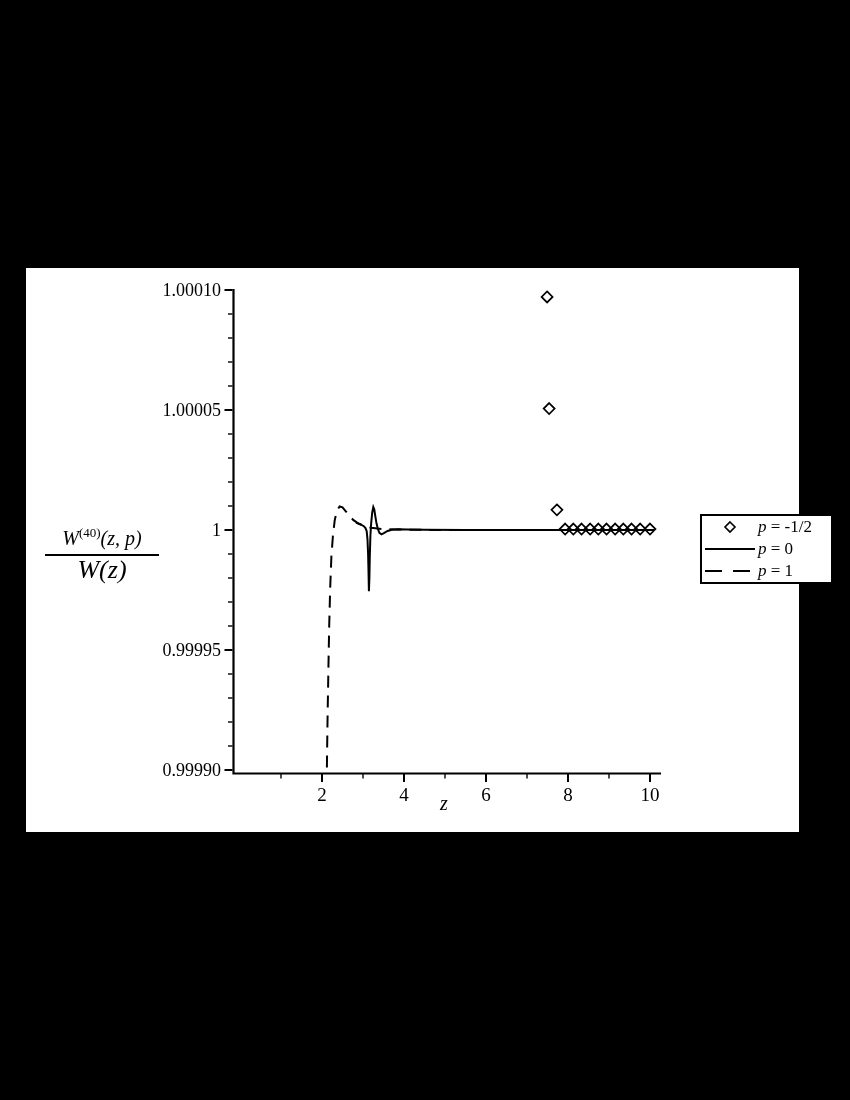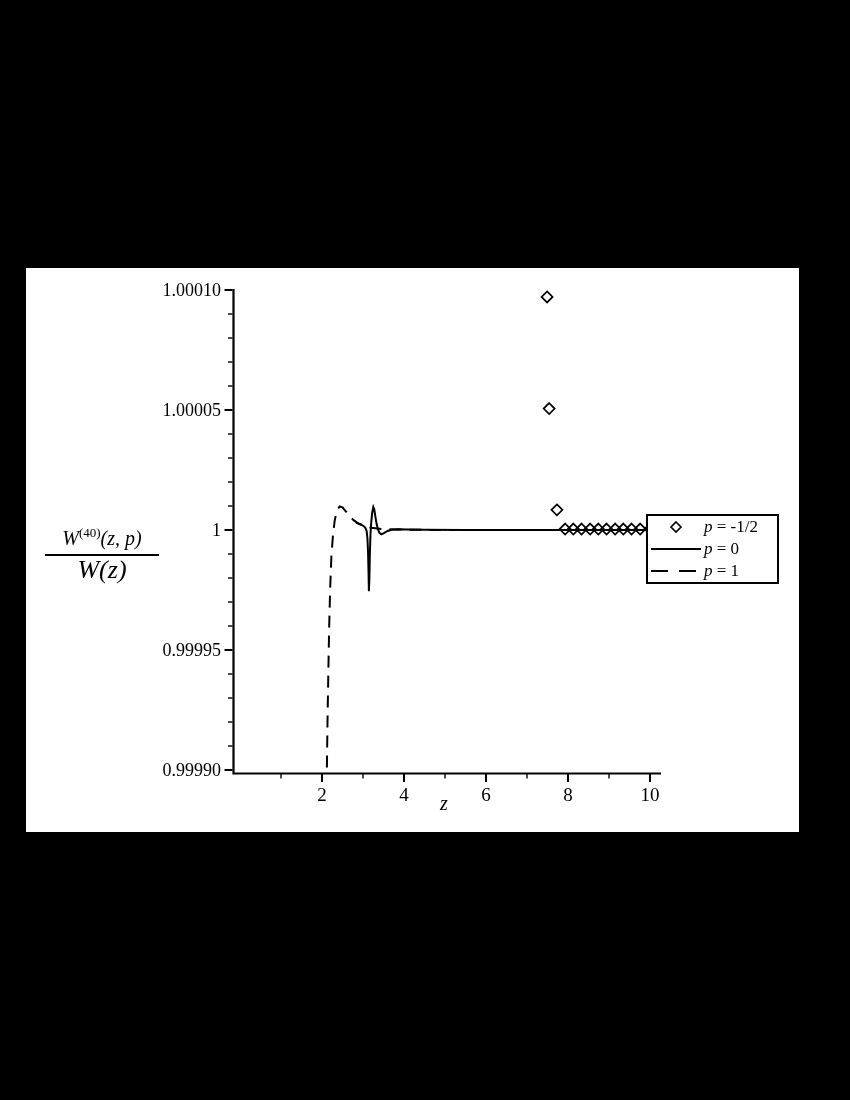--- a/index.html
+++ b/index.html
@@ -6,21 +6,21 @@
   .screen{position:relative;width:850px;height:1100px;background:#000;overflow:hidden;font-family:"Liberation Serif","DejaVu Serif",serif;}
   .panel{position:absolute;left:26px;top:268px;width:773px;height:564px;background:#fff;}
   #plot-svg{position:absolute;left:0;top:0;width:850px;height:1100px;}
   .it{font-style:italic;}
   .ylabel-fraction{position:absolute;left:38px;top:499px;width:128px;text-align:center;color:#000;margin-top:20px;}
   .frac-num{font-size:20px;line-height:27px;}
   .frac-num sup{font-size:13px;font-style:normal;}
   .frac-bar{border-top:2px solid #000;margin:2px 7px 1px 7px;height:0;}
   .frac-den{font-size:26px;line-height:26px;}
   .xlabel{position:absolute;left:430px;top:792px;width:28px;text-align:center;font-size:20px;color:#000;}
-  .legend{position:absolute;left:646px;top:514px;width:133px;height:70px;background:#fff;border:2px solid #000;box-sizing:border-box;display:flex;flex-direction:column;justify-content:space-evenly;color:#000;}
+  .legend{position:absolute;left:700px;top:514px;width:133px;height:70px;background:#fff;border:2px solid #000;box-sizing:border-box;display:flex;flex-direction:column;justify-content:space-evenly;color:#000;}
   .legend-row{display:flex;align-items:center;height:21px;}
   .sym{width:56px;display:flex;justify-content:center;align-items:center;}
   .sym svg{display:block;}
   .legend-label{font-size:17px;white-space:pre;}
 </style>
 </head>
 <body>
 
 <div class="screen">
 

